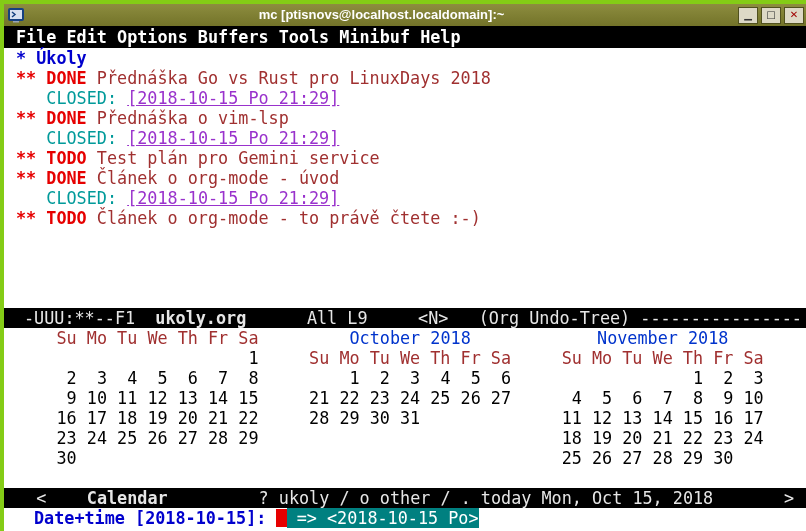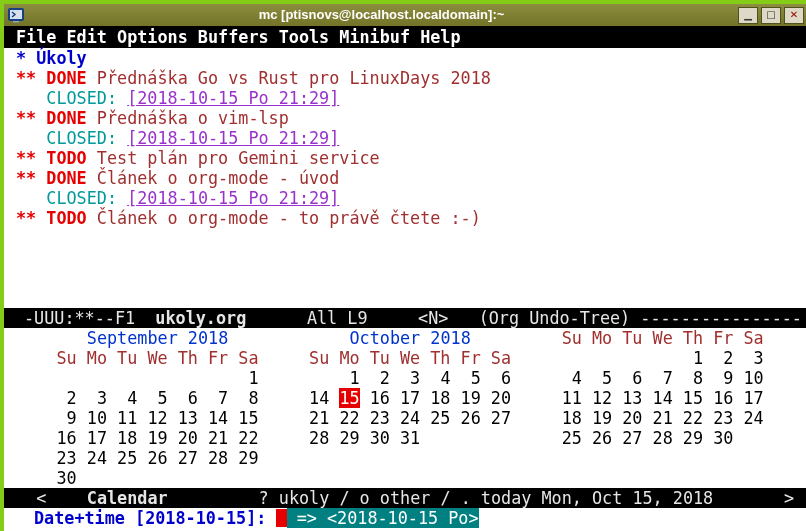--- a/index.html
+++ b/index.html
@@ -91,38 +91,37 @@
     <span>Minibuf</span>
     <span>Help</span>
   </div>
 
   <div class="buffer"><div class="line"><span class="seg-lvl1">* Úkoly</span></div><div class="line"><span class="seg-todo">** DONE</span><span class="seg-hl2"> Přednáška Go vs Rust pro LinuxDays 2018</span></div><div class="line"><span class="seg-plain">   </span><span class="seg-kw">CLOSED:</span><span class="seg-plain"> </span><span class="seg-date">[2018-10-15 Po 21:29]</span></div><div class="line"><span class="seg-todo">** DONE</span><span class="seg-hl2"> Přednáška o vim-lsp</span></div><div class="line"><span class="seg-plain">   </span><span class="seg-kw">CLOSED:</span><span class="seg-plain"> </span><span class="seg-date">[2018-10-15 Po 21:29]</span></div><div class="line"><span class="seg-todo">** TODO</span><span class="seg-hl2"> Test plán pro Gemini service</span></div><div class="line"><span class="seg-todo">** DONE</span><span class="seg-hl2"> Článek o org-mode - úvod</span></div><div class="line"><span class="seg-plain">   </span><span class="seg-kw">CLOSED:</span><span class="seg-plain"> </span><span class="seg-date">[2018-10-15 Po 21:29]</span></div><div class="line"><span class="seg-todo">** TODO</span><span class="seg-hl2"> Článek o org-mode - to právě čtete :-)</span></div></div>
 
   <div class="modeline"><span>-UUU:**--F1  </span><span class="bufname">ukoly.org</span><span>      All L9     &lt;N&gt;   (Org Undo-Tree) ----------------</span></div>
 
   <div class="calendar">
       <div class="month m0">
-        <div class="mtitle">September 2018</div>
         <div class="crow hdr"><span class="cell">Su</span><span class="cell">Mo</span><span class="cell">Tu</span><span class="cell">We</span><span class="cell">Th</span><span class="cell">Fr</span><span class="cell">Sa</span></div>
         <div class="crow"><span class="cell"></span><span class="cell"></span><span class="cell"></span><span class="cell"></span><span class="cell"></span><span class="cell"></span><span class="cell"><span>1</span></span></div>
         <div class="crow"><span class="cell"><span>2</span></span><span class="cell"><span>3</span></span><span class="cell"><span>4</span></span><span class="cell"><span>5</span></span><span class="cell"><span>6</span></span><span class="cell"><span>7</span></span><span class="cell"><span>8</span></span></div>
         <div class="crow"><span class="cell"><span>9</span></span><span class="cell"><span>10</span></span><span class="cell"><span>11</span></span><span class="cell"><span>12</span></span><span class="cell"><span>13</span></span><span class="cell"><span>14</span></span><span class="cell"><span>15</span></span></div>
         <div class="crow"><span class="cell"><span>16</span></span><span class="cell"><span>17</span></span><span class="cell"><span>18</span></span><span class="cell"><span>19</span></span><span class="cell"><span>20</span></span><span class="cell"><span>21</span></span><span class="cell"><span>22</span></span></div>
         <div class="crow"><span class="cell"><span>23</span></span><span class="cell"><span>24</span></span><span class="cell"><span>25</span></span><span class="cell"><span>26</span></span><span class="cell"><span>27</span></span><span class="cell"><span>28</span></span><span class="cell"><span>29</span></span></div>
         <div class="crow"><span class="cell"><span>30</span></span><span class="cell"></span><span class="cell"></span><span class="cell"></span><span class="cell"></span><span class="cell"></span><span class="cell"></span></div>
       </div>
       <div class="month m1">
         <div class="mtitle">October 2018</div>
         <div class="crow hdr"><span class="cell">Su</span><span class="cell">Mo</span><span class="cell">Tu</span><span class="cell">We</span><span class="cell">Th</span><span class="cell">Fr</span><span class="cell">Sa</span></div>
         <div class="crow"><span class="cell"></span><span class="cell"><span>1</span></span><span class="cell"><span>2</span></span><span class="cell"><span>3</span></span><span class="cell"><span>4</span></span><span class="cell"><span>5</span></span><span class="cell"><span>6</span></span></div>
-        <div class="crow"><span class="cell"><span>14</span></span><span class="cell"><span class="today">15</span></span><span class="cell"><span>16</span></span><span class="cell"><span>17</span></span><span class="cell"><span>18</span></span><span class="cell"><span>19</span></span><span class="cell"><span>20</span></span></div>
         <div class="crow"><span class="cell"><span>21</span></span><span class="cell"><span>22</span></span><span class="cell"><span>23</span></span><span class="cell"><span>24</span></span><span class="cell"><span>25</span></span><span class="cell"><span>26</span></span><span class="cell"><span>27</span></span></div>
         <div class="crow"><span class="cell"><span>28</span></span><span class="cell"><span>29</span></span><span class="cell"><span>30</span></span><span class="cell"><span>31</span></span><span class="cell"></span><span class="cell"></span><span class="cell"></span></div>
       </div>
       <div class="month m2">
+        <div class="mtitle">November 2018</div>
         <div class="crow hdr"><span class="cell">Su</span><span class="cell">Mo</span><span class="cell">Tu</span><span class="cell">We</span><span class="cell">Th</span><span class="cell">Fr</span><span class="cell">Sa</span></div>
         <div class="crow"><span class="cell"></span><span class="cell"></span><span class="cell"></span><span class="cell"></span><span class="cell"><span>1</span></span><span class="cell"><span>2</span></span><span class="cell"><span>3</span></span></div>
         <div class="crow"><span class="cell"><span>4</span></span><span class="cell"><span>5</span></span><span class="cell"><span>6</span></span><span class="cell"><span>7</span></span><span class="cell"><span>8</span></span><span class="cell"><span>9</span></span><span class="cell"><span>10</span></span></div>
         <div class="crow"><span class="cell"><span>11</span></span><span class="cell"><span>12</span></span><span class="cell"><span>13</span></span><span class="cell"><span>14</span></span><span class="cell"><span>15</span></span><span class="cell"><span>16</span></span><span class="cell"><span>17</span></span></div>
         <div class="crow"><span class="cell"><span>18</span></span><span class="cell"><span>19</span></span><span class="cell"><span>20</span></span><span class="cell"><span>21</span></span><span class="cell"><span>22</span></span><span class="cell"><span>23</span></span><span class="cell"><span>24</span></span></div>
         <div class="crow"><span class="cell"><span>25</span></span><span class="cell"><span>26</span></span><span class="cell"><span>27</span></span><span class="cell"><span>28</span></span><span class="cell"><span>29</span></span><span class="cell"><span>30</span></span><span class="cell"></span></div>
       </div>
     </div>
 
   <div class="cal-modeline">

